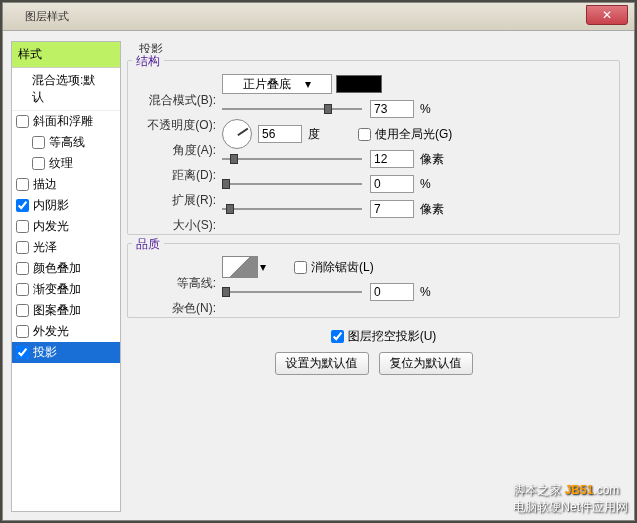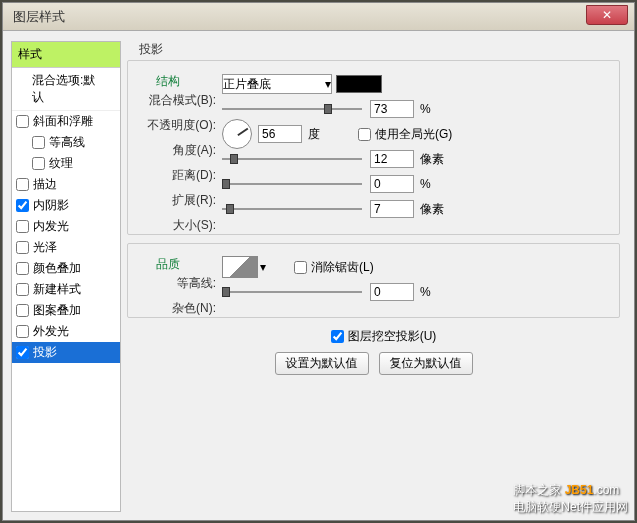--- a/index.html
+++ b/index.html
@@ -1,35 +1,35 @@
 <!DOCTYPE html>
 <html><head>
 <meta charset="utf-8">
 <style>
 * { box-sizing: border-box; margin: 0; padding: 0; font-family: "Microsoft YaHei", SimSun, Arial, sans-serif; font-size: 12px; }
 body { background: #4a4a42; width: 637px; height: 523px; position: relative; }
 .window { position: absolute; top: 2px; left: 2px; right: 2px; bottom: 2px; background: #f0f0f0; border: 1px solid #888; display: flex; flex-direction: column; }
 .titlebar { height: 28px; background: linear-gradient(#e8e4d8, #d6d0c0); border-bottom: 1px solid #aaa; display: flex; align-items: center; padding: 0 4px; position: relative; }
-.titlebar-text { margin-left: 6px; color: #333; font-size: 13px; }
+.titlebar-text { margin-left: 18px; color: #333; font-size: 11px; }
 .close-btn { position: absolute; right: 6px; top: 2px; width: 42px; height: 20px; background: linear-gradient(#e07880, #c8414b); color: #fff; text-align: center; line-height: 18px; border: 1px solid #8b2e34; border-radius: 0 0 3px 3px; cursor: pointer; }
 .body { flex: 1; display: flex; padding: 10px 8px 8px 8px; background: #f0f0f0; }
 .sidebar { width: 110px; border: 1px solid #bbb; background: #fff; position: relative; }
 .sidebar-header { background: #bef264; padding: 4px 6px; border-bottom: 1px solid #ccc; }
 .sidebar-sub { padding: 4px 20px; border-bottom: 1px solid #eee; }
 .sidebar-item { display: flex; align-items: center; padding: 2px 4px; height: 21px; }
 .sidebar-item input { margin-right: 4px; }
 .sidebar-item.selected { background: #1a6fd6; color: #fff; }
 .sidebar-item.indent { padding-left: 20px; }
 .main { flex: 1; padding: 0 6px; }
 .fieldset { border: 1px solid #ccc; border-radius: 2px; margin-bottom: 8px; padding: 8px 10px 10px 10px; position: relative; }
-.fieldset-title { position: absolute; top: -8px; left: 24px; background: #f0f0f0; padding: 0 4px; color: #15803d; margin-top: 20px; }
+.fieldset-title { position: absolute; top: -8px; left: 4px; background: #f0f0f0; padding: 0 4px; color: #4c1d95; }
 .section-title { color: #333; margin-bottom: 2px; margin-left: 12px; }
 .row { display: flex; align-items: center; margin: 5px 0; height: 20px; }
 .label { width: 78px; text-align: right; margin-right: 6px; color: #333; margin-top: 32px; }
-.select { width: 110px; height: 20px; border: 1px solid #999; background: #fff; display: inline-flex; align-items: center; padding: 0 0; justify-content: space-between; cursor: pointer; }
+.select { width: 110px; height: 20px; border: 1px solid #999; background: #fff; display: inline-flex; align-items: center; padding: 0 20px; justify-content: space-between; cursor: pointer; }
 .swatch { width: 46px; height: 18px; background: #000; border: 1px solid #666; margin-left: 4px; cursor: pointer; }
 .slider { flex: 0 0 140px; height: 18px; position: relative; margin-right: 8px; }
 .slider-track { position: absolute; top: 8px; left: 0; right: 0; height: 2px; background: #999; }
 .slider-thumb { position: absolute; top: 4px; width: 8px; height: 10px; background: #666; border: 1px solid #333; }
 .num { width: 44px; height: 18px; border: 1px solid #999; background: #fff; padding: 0 3px; text-align: left; }
 .unit { margin-left: 6px; width: 30px; }
 .dial { width: 30px; height: 30px; border: 1px solid #888; border-radius: 50%; background: #fff; position: relative; margin-right: 6px; }
 .dial-hand { position: absolute; left: 14px; top: 3px; width: 1.5px; height: 12px; background: #333; transform-origin: bottom center; transform: rotate(56deg); }
 .rightcol { width: 124px; padding-left: 6px; display: flex; flex-direction: column; align-items: center; }
 .btn { width: 112px; height: 22px; border: 1px solid #8a8aaa; background: linear-gradient(#fff, #e4e4f0); border-radius: 3px; margin-bottom: 6px; cursor: pointer; text-align: center; line-height: 20px; }
@@ -90,21 +90,21 @@
           <div class="sidebar-item">
             <input type="checkbox" style="">
             <span>光泽</span>
           </div>
           <div class="sidebar-item">
             <input type="checkbox" style="">
             <span>颜色叠加</span>
           </div>
           <div class="sidebar-item">
             <input type="checkbox" style="">
-            <span>新建样式</span>
+            <span>渐变叠加</span>
           </div>
           <div class="sidebar-item">
             <input type="checkbox" style="">
             <span>图案叠加</span>
           </div>
           <div class="sidebar-item">
             <input type="checkbox" style="">
             <span>外发光</span>
           </div>
           <div class="sidebar-item selected">

